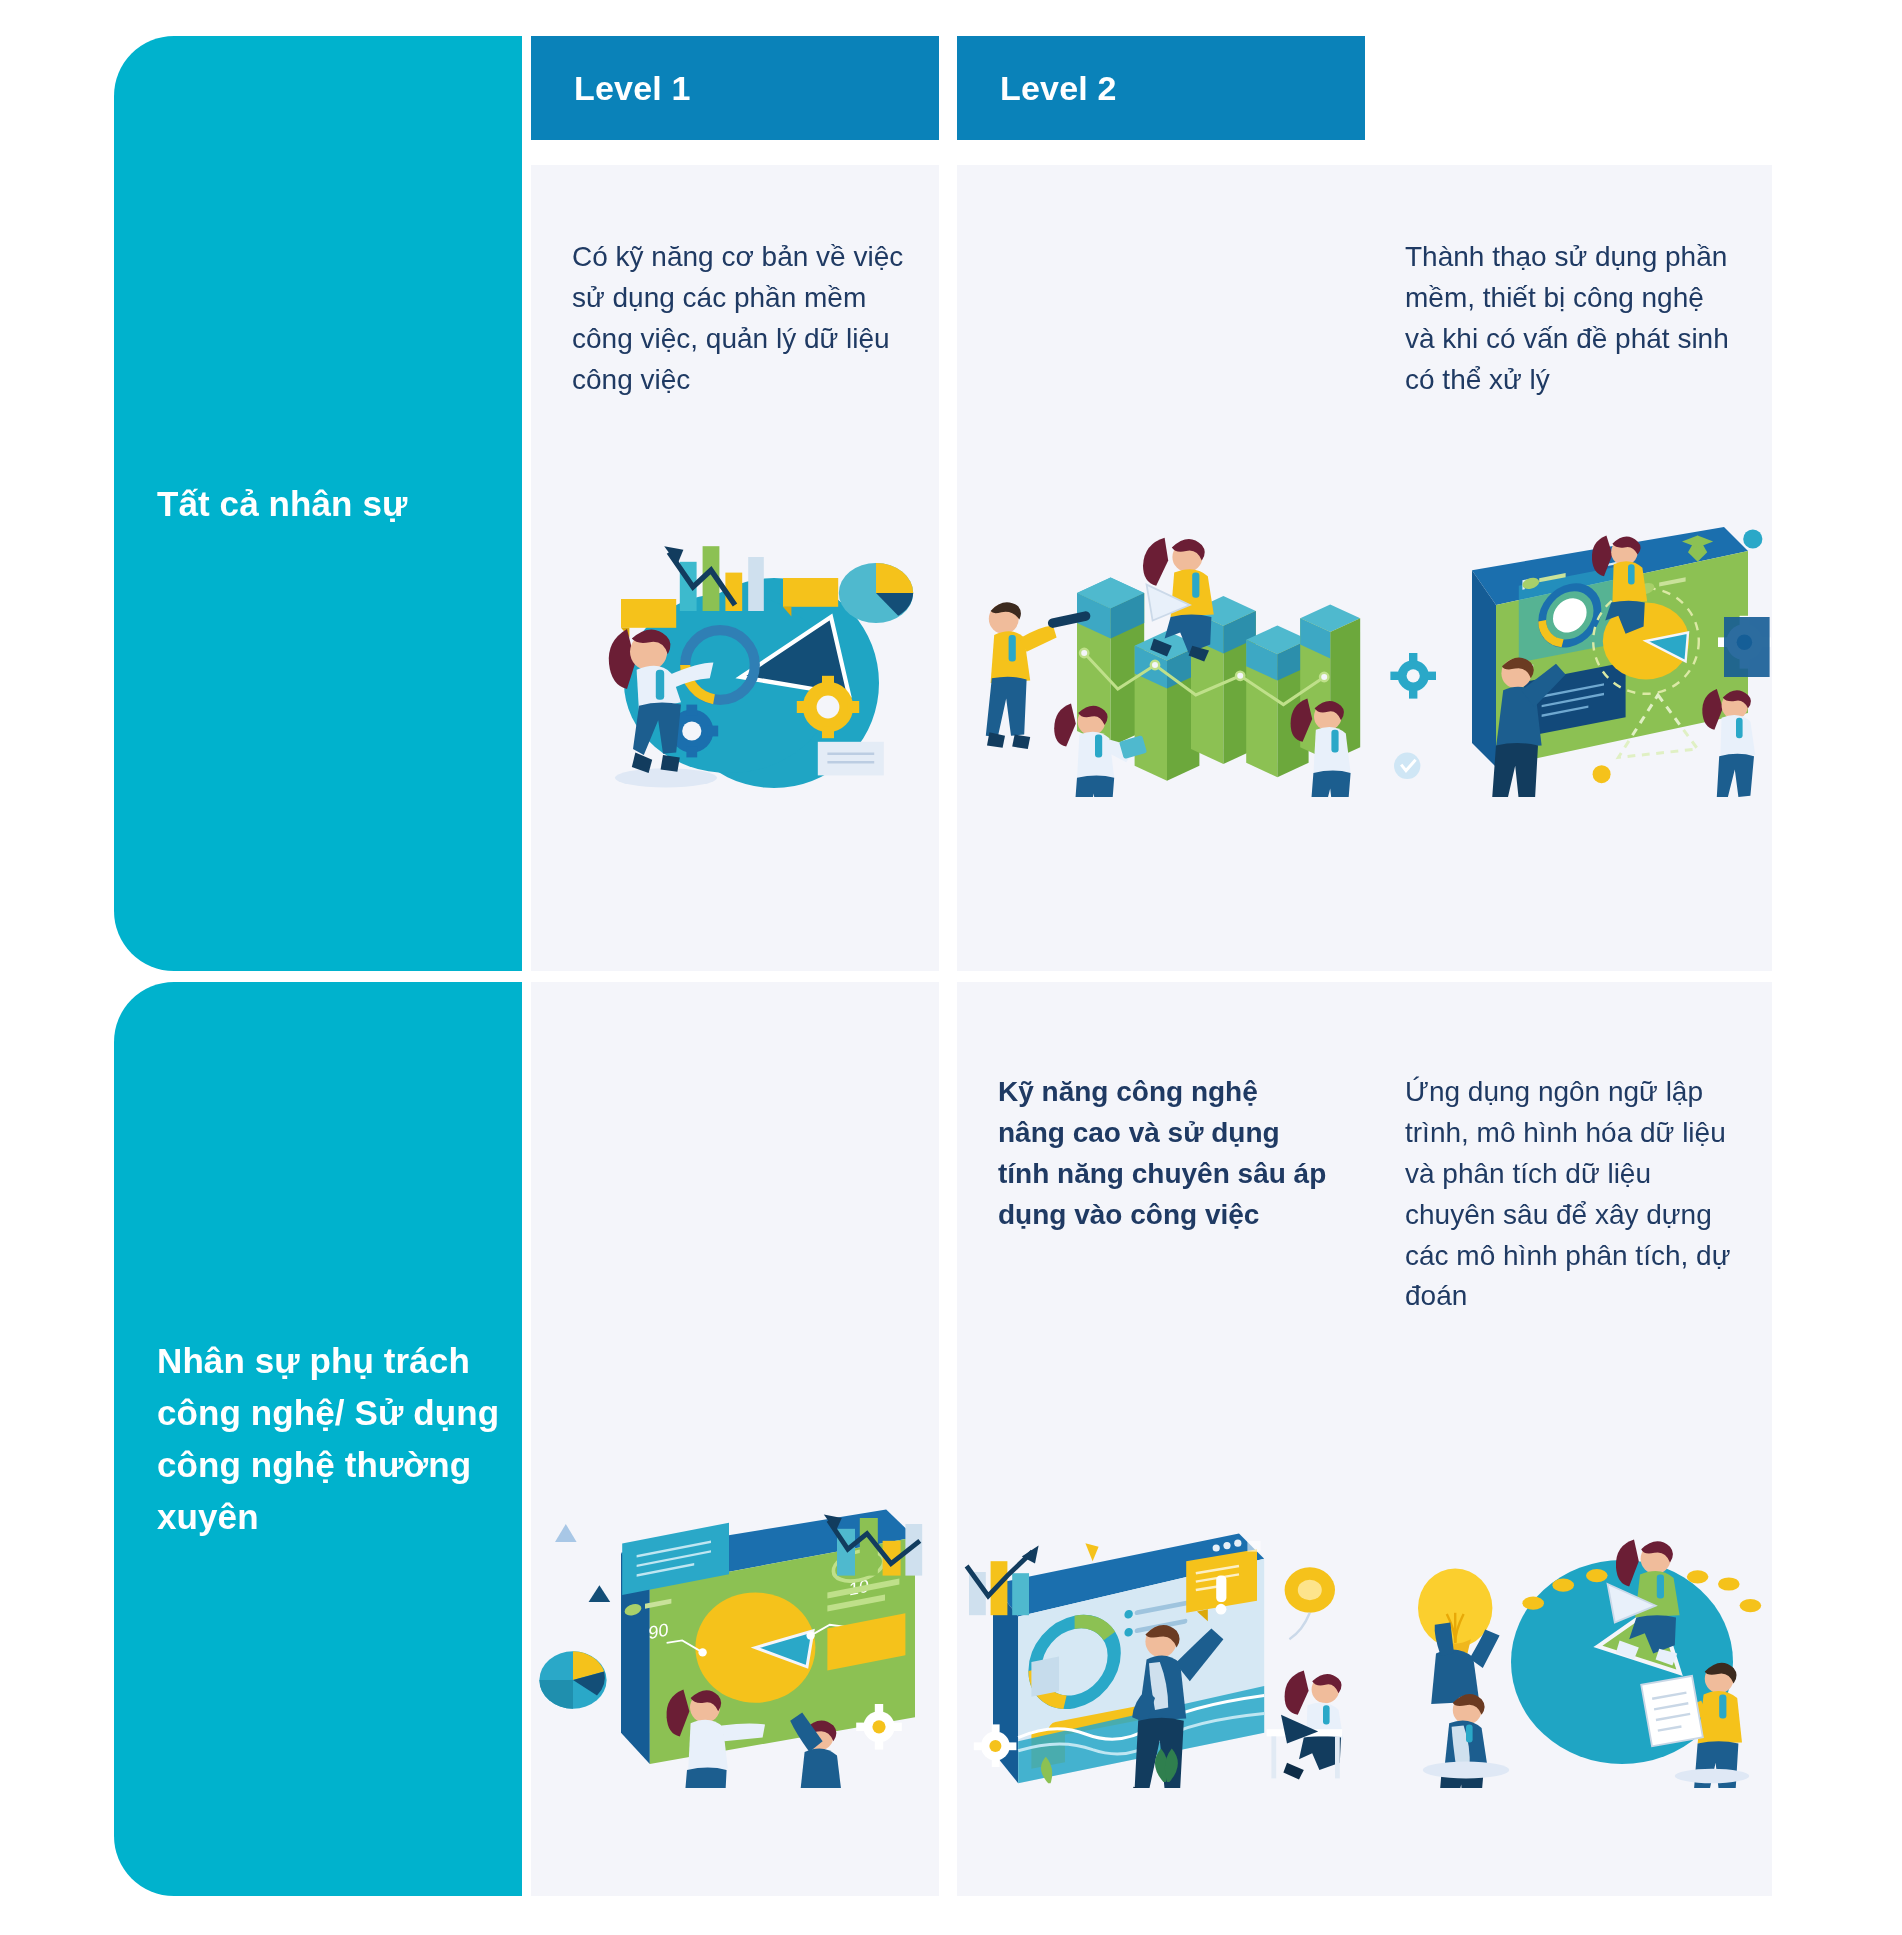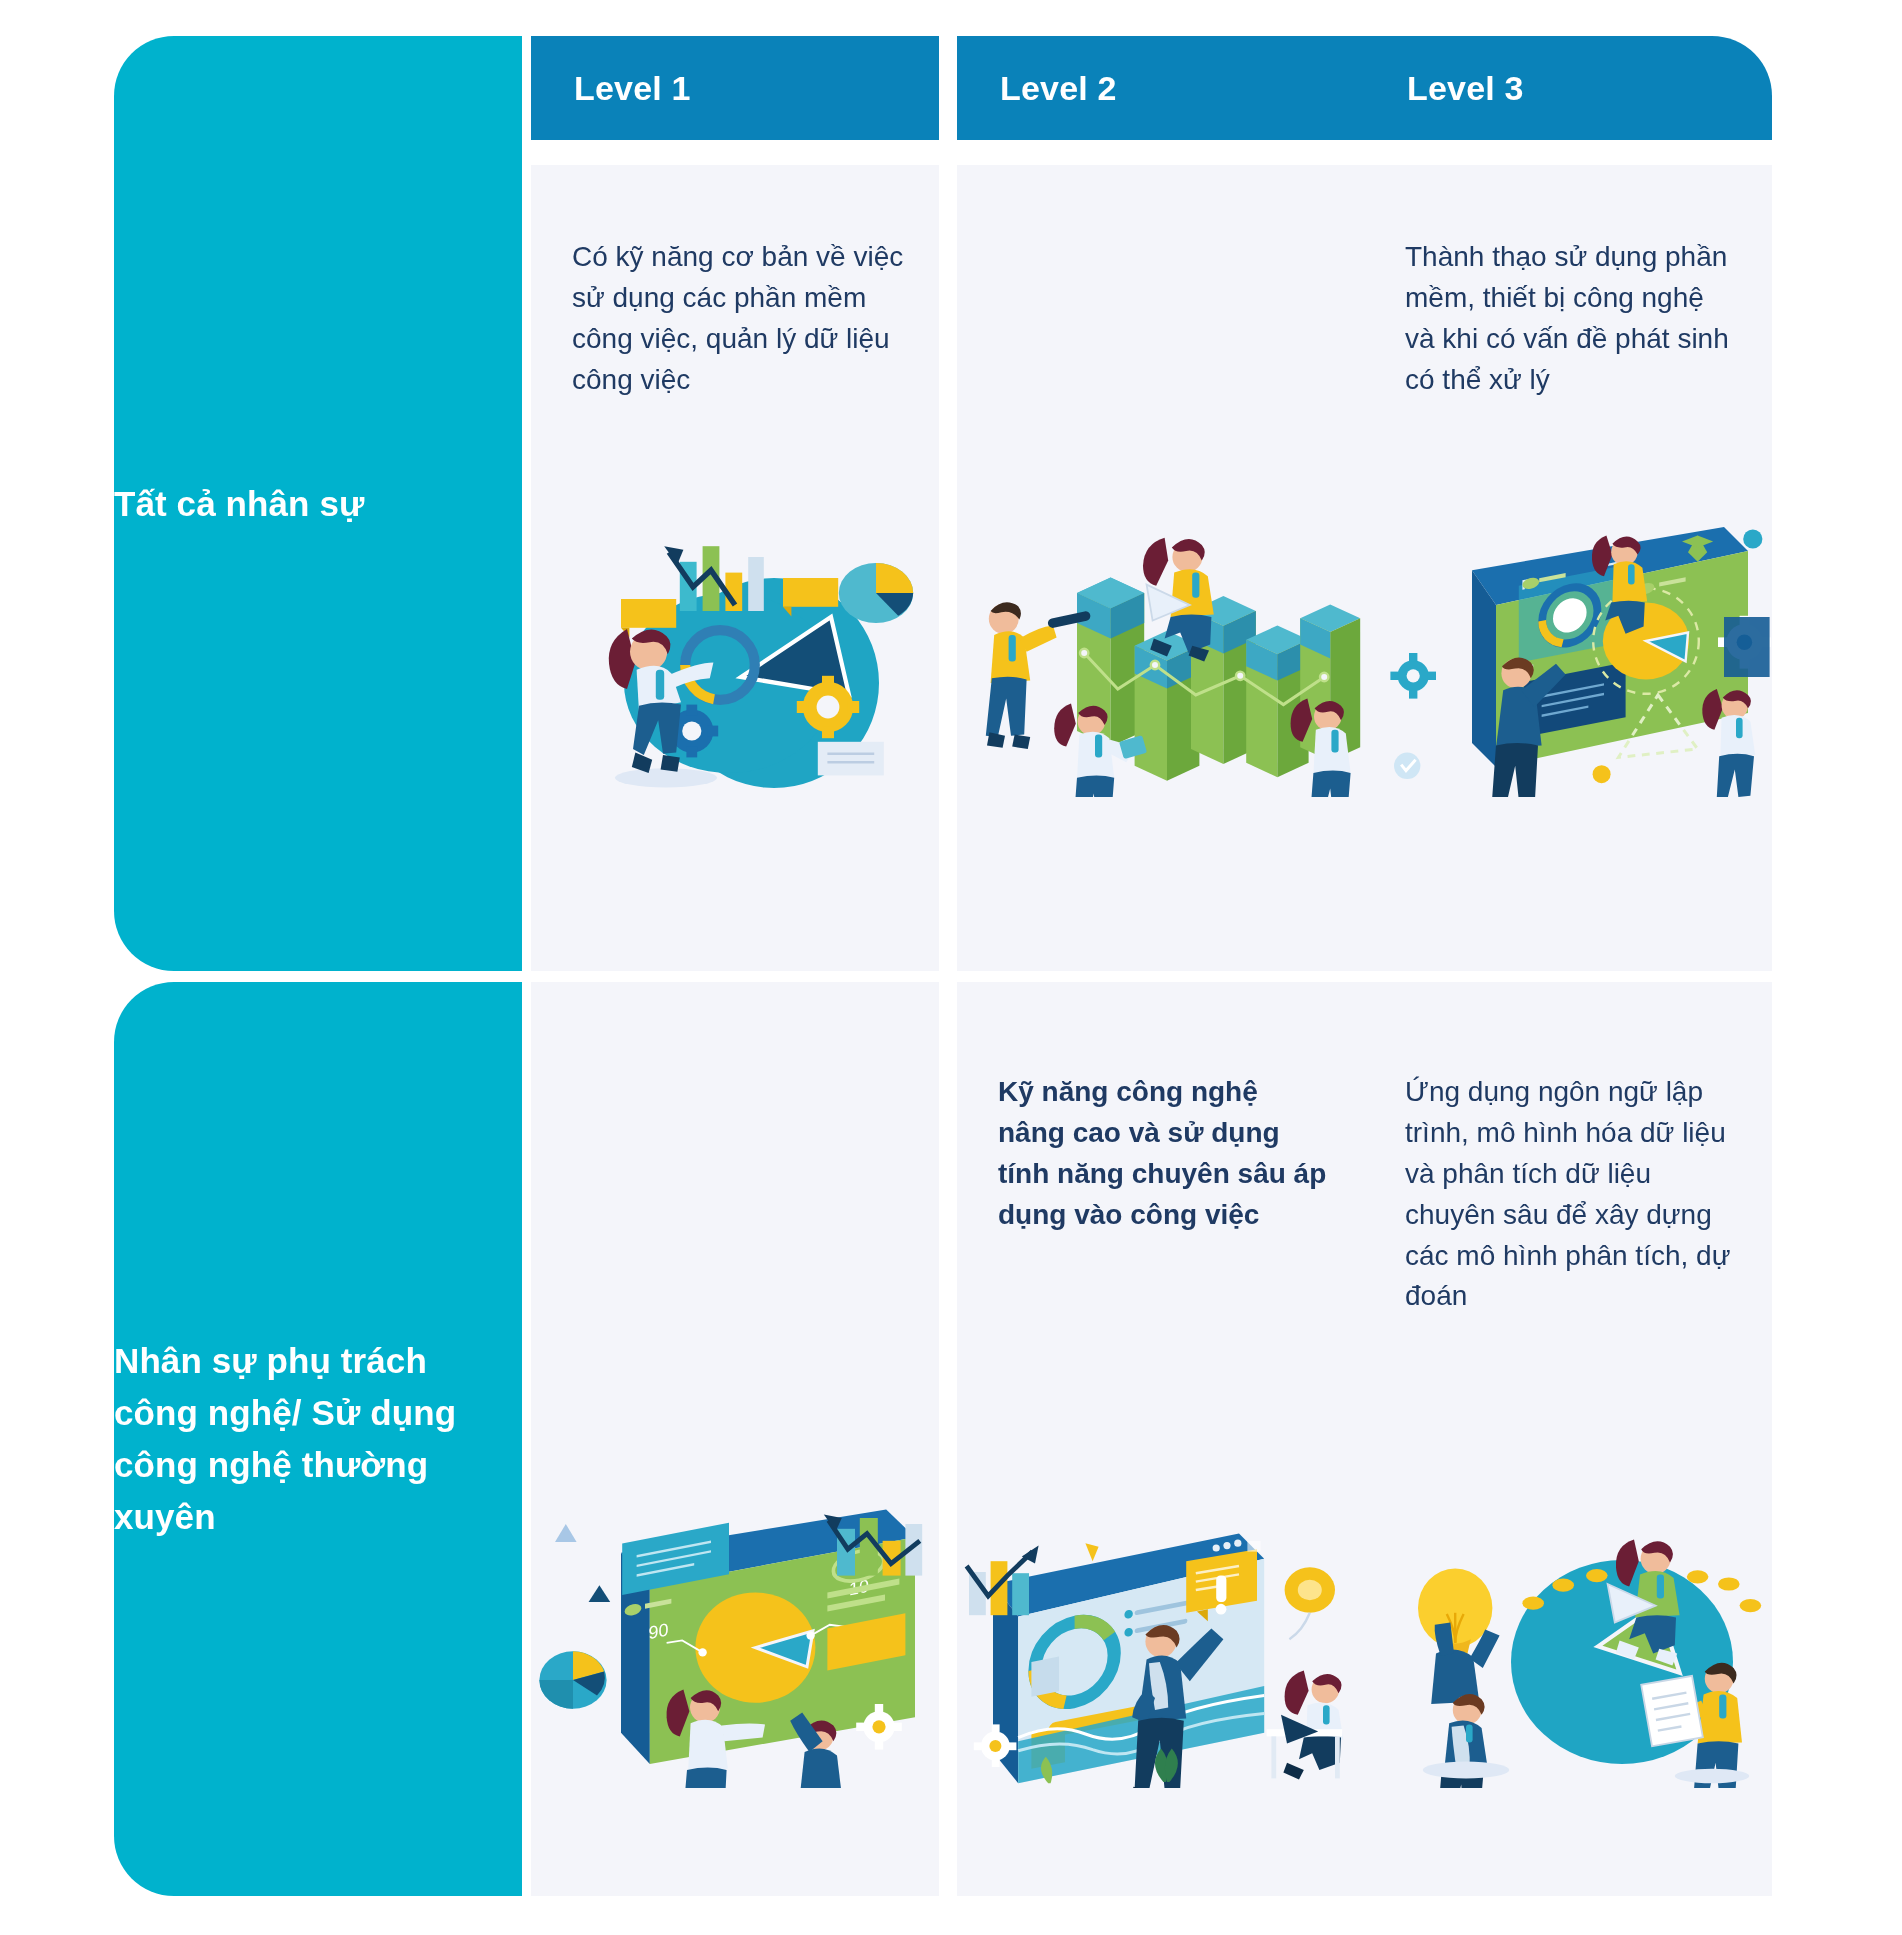--- a/index.html
+++ b/index.html
@@ -14,21 +14,21 @@
   .side{
     position:absolute;left:114px;width:408px;
     background:#00B2CD;
     display:flex;align-items:center;
     box-sizing:border-box;
   }
   .side-1{top:36px;height:935px;border-radius:60px 0 0 60px;}
   .side-2{top:982px;height:914px;border-radius:60px 0 0 60px;}
   .side-label{
     color:#ffffff;font-size:35px;font-weight:700;line-height:1.48;
-    padding-right:18px;letter-spacing:0.1px;
+    padding-left:43px;padding-right:18px;letter-spacing:0.1px;
   }
   .side-1 .side-label{text-align:left;}
 
   
   .hdr{
     position:absolute;top:36px;height:104px;
     background:#0A82B9;
     display:flex;align-items:center;
     box-sizing:border-box;
   }
@@ -80,23 +80,20 @@
 nghệ thường
 xuyên</div>
   </div>
 
   <div class="hdr hdr-1">
     <div class="hdr-txt">Level 1</div>
   </div>
   <div class="hdr hdr-2">
     <div class="hdr-txt">Level 2</div>
   </div>
-  <div class="hdr hdr-3">
-    <div class="hdr-txt">Level 3</div>
-  </div>
 
   <div class="cell r1 c1x1">
     <div class="ctext">Có kỹ năng cơ bản về việc sử dụng các phần mềm công việc, quản lý dữ liệu công việc</div>
     <div class="art">
       <svg viewBox="0 0 680 470" xmlns="http://www.w3.org/2000/svg">
 
         <ellipse cx="225" cy="438" rx="85" ry="16" fill="#DFE8F5"></ellipse>
 
         <path d="M300 140 A175 175 0 1 1 300 420 Z" fill="#1FA5C4"></path>
         <ellipse cx="330" cy="280" rx="175" ry="150" fill="#1FA5C4"></ellipse>

